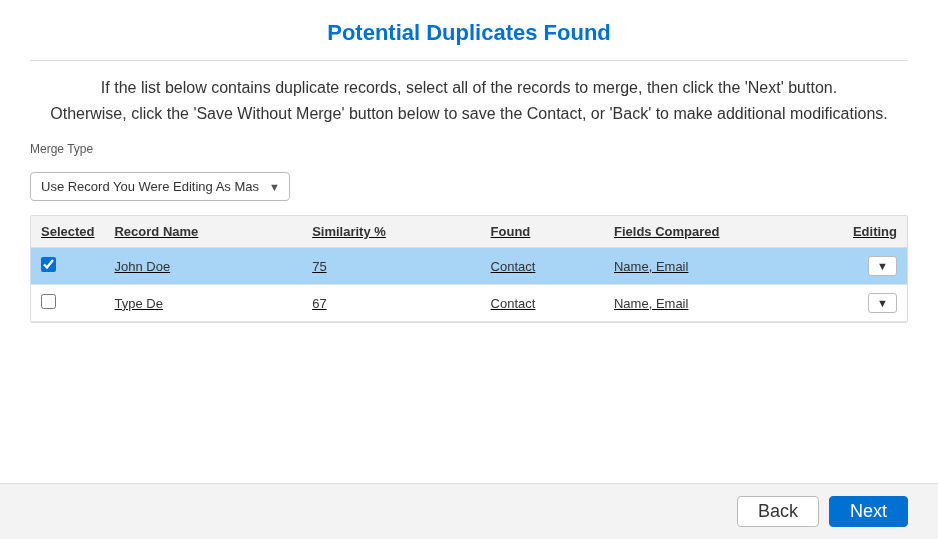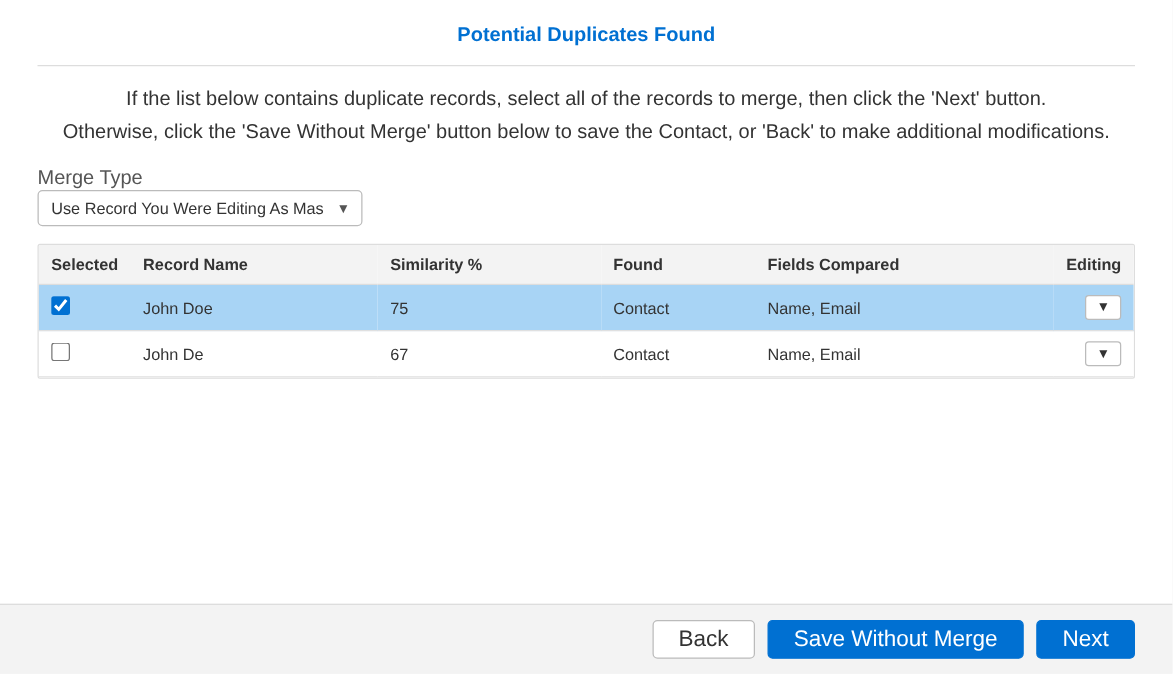--- a/index.html
+++ b/index.html
@@ -14,41 +14,41 @@
       flex-direction: column;
     }
     .main-content {
       flex: 1;
       background: #fff;
       padding: 20px 30px 10px 30px;
       overflow: hidden;
     }
     .page-title {
       text-align: center;
-      font-size: 16px;
+      font-size: 22px;
       font-weight: bold;
       color: #0070d2;
       margin-bottom: 14px;
     }
     .divider {
       border: none;
       border-top: 1px solid #ddd;
       margin-bottom: 14px;
     }
     .instruction-text {
       text-align: center;
       color: #333;
       font-size: 16px;
       line-height: 1.6;
       margin-bottom: 16px;
     }
     .merge-type-label {
-      font-size: 16px;
+      font-size: 12px;
       color: #555;
-      margin-bottom: 0;
+      margin-bottom: 16px;
     }
     .merge-type-select-wrapper {
       position: relative;
       display: inline-block;
       margin-bottom: 14px;
     }
     .merge-type-select {
       appearance: none;
       -webkit-appearance: none;
       border: 1px solid #bbb;
@@ -66,20 +66,21 @@
       top: 50%;
       transform: translateY(-50%);
       pointer-events: none;
       color: #555;
       font-size: 11px;
     }
     .table-container {
       border: 1px solid #ddd;
       border-radius: 2px;
       overflow: hidden;
+      text-decoration: underline;
     }
     table {
       width: 100%;
       border-collapse: collapse;
     }
     thead tr {
       background: #f3f3f3;
       border-bottom: 1px solid #ddd;
     }
     thead th {
@@ -200,32 +201,31 @@
             <td>Contact</td>
             <td>Name, Email</td>
             <td class="action-cell">
               <button class="dropdown-btn">▼</button>
             </td>
           </tr>
           <tr class="unselected-row">
             <td class="checkbox-cell">
               <input type="checkbox" style="">
             </td>
-            <td>John De</td>
+            <td>Type De</td>
             <td>67</td>
             <td>Contact</td>
             <td>Name, Email</td>
             <td class="action-cell">
               <button class="dropdown-btn">▼</button>
             </td>
           </tr>
         </tbody>
       </table>
     </div>
 
   </div>
 </div>
 
 <div class="footer">
   <button class="btn btn-default">Back</button>
-  <button class="btn btn-primary">Save Without Merge</button>
   <button class="btn btn-primary">Next</button>
 </div>
 
 </body></html>

